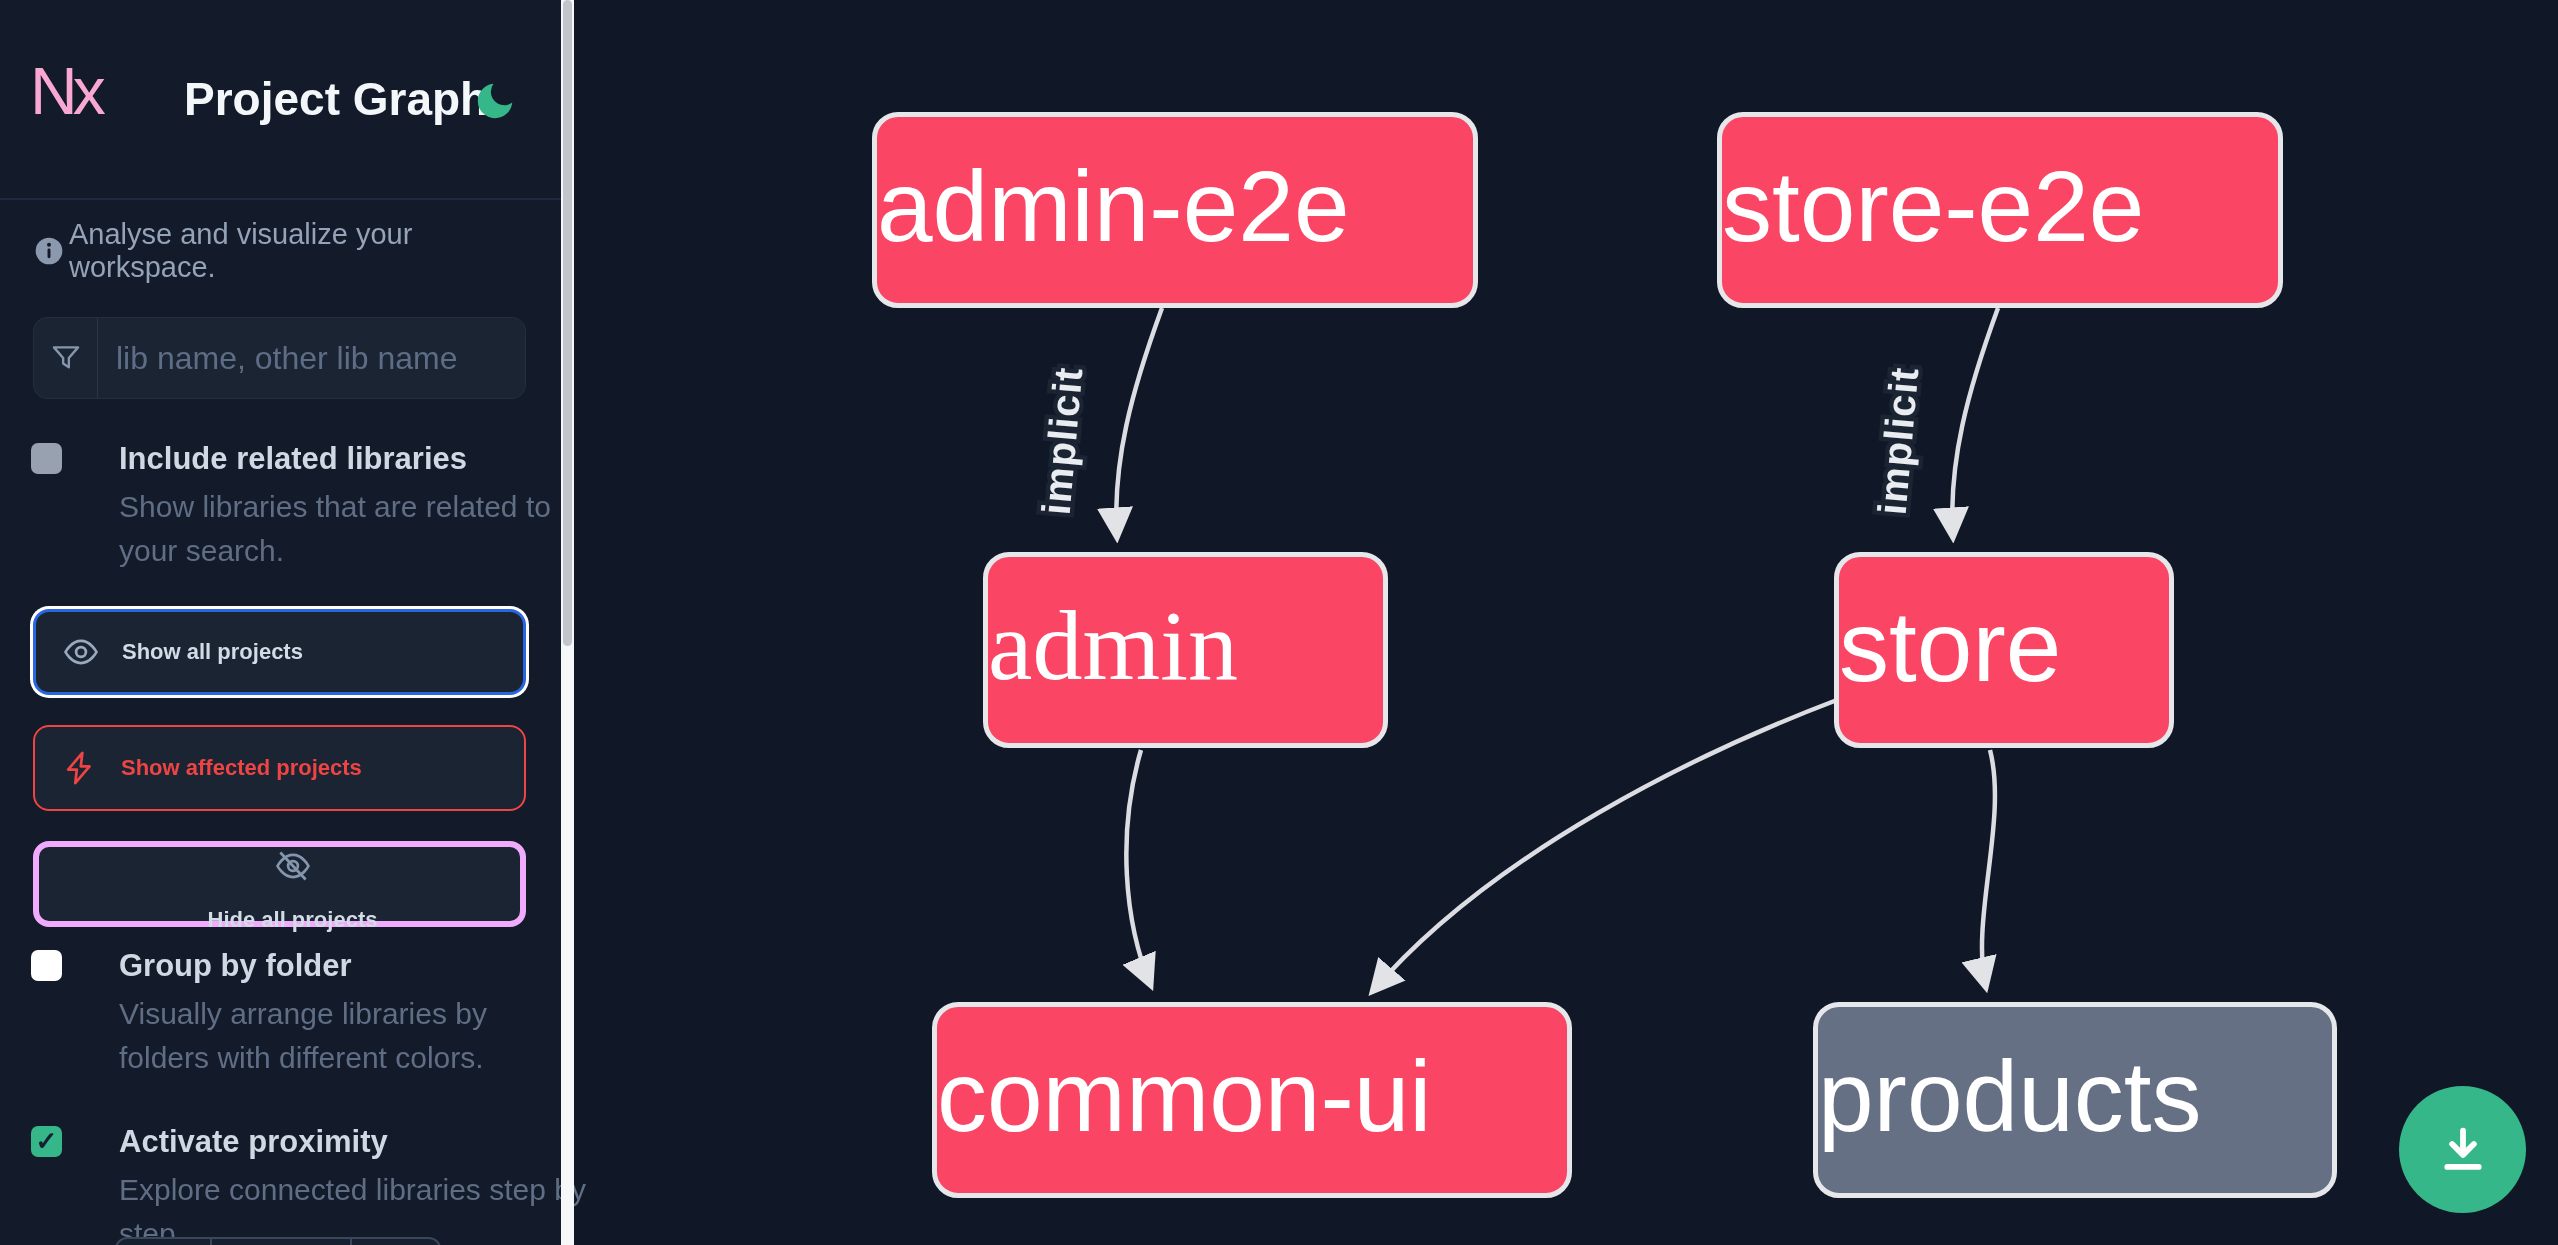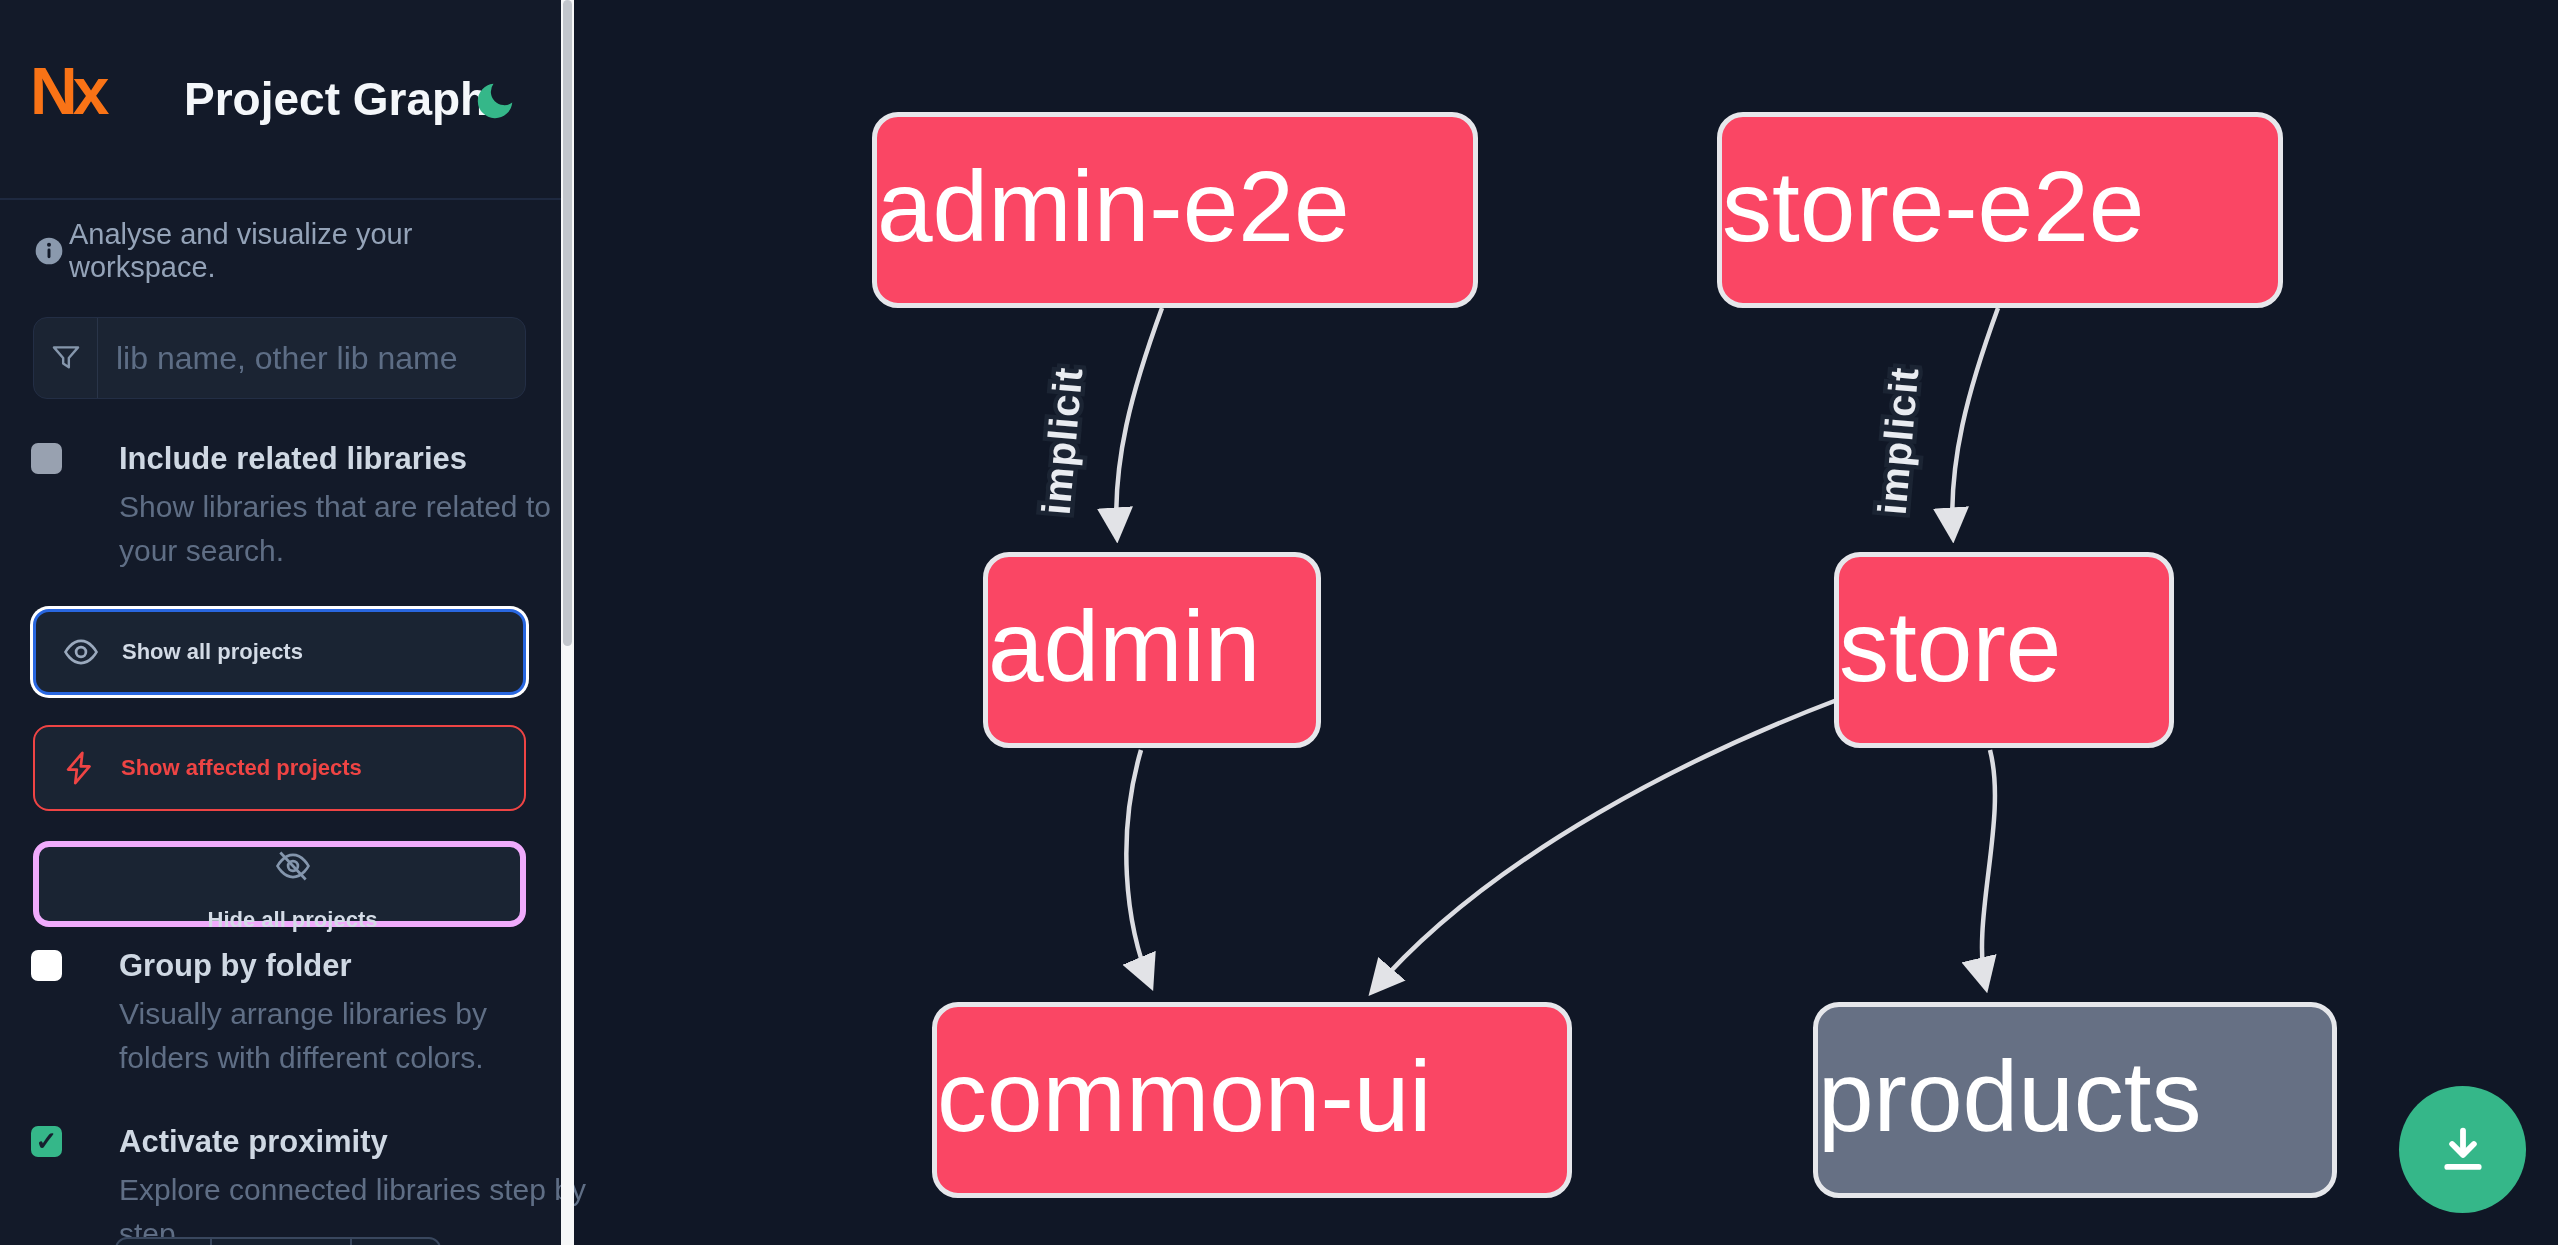--- a/index.html
+++ b/index.html
@@ -29,21 +29,21 @@
     background:#35b789;display:flex;align-items:center;justify-content:center;
     border:none;cursor:pointer;
   }
   
   .sidebar{
     position:absolute;left:0;top:0;width:574px;height:1245px;background:#131a29;
   }
   .scroll-track{position:absolute;right:0;top:0;width:13px;height:1245px;background:#f6f7f8;}
   .scroll-thumb{position:absolute;right:2px;top:0;width:9px;height:646px;background:#c2c6cc;border-radius:5px;}
   .logo{
-    position:absolute;left:30px;top:58px;color:#f97316;font-size:66px;font-weight:700;
+    position:absolute;left:30px;top:58px;color:#f9a8d4;font-size:66px;font-weight:400;
     letter-spacing:-5px;line-height:1;
   }
   .app-title{
     position:absolute;left:184px;top:76px;color:#f4f7fa;font-size:46px;font-weight:700;line-height:1;
   }
   .theme-toggle{position:absolute;left:472px;top:78px;width:46px;height:46px;background:none;border:none;padding:0;cursor:pointer;}
   .header-divider{position:absolute;left:0;top:198px;width:561px;height:2px;background:#1e2940;}
   .info-row{position:absolute;left:33px;top:218px;width:510px;display:flex;align-items:center;gap:4px;}
   .info-text{color:#94a3b8;font-size:29px;}
   .searchbox{
@@ -101,21 +101,21 @@
       <text class="edge-label" x="1076" y="442" transform="rotate(-85 1076 442)">implicit</text>
       <text class="edge-label" x="1912" y="442" transform="rotate(-85 1912 442)">implicit</text>
     </svg>
 
     <div class="node affected" style="left:872px;top:112px;width:606px;height:196px;">
       <span>admin-e2e</span>
     </div>
     <div class="node affected" style="left:1717px;top:112px;width:566px;height:196px;">
       <span>store-e2e</span>
     </div>
-    <div class="node affected" style="left:983px;top:552px;width:338px;height:196px;">
+    <div class="node affected" style="left:983px;top:552px;width:405px;height:196px;font-family:Liberation Serif, serif;">
       <span>admin</span>
     </div>
     <div class="node affected" style="left:1834px;top:552px;width:340px;height:196px;">
       <span>store</span>
     </div>
     <div class="node affected" style="left:932px;top:1002px;width:640px;height:196px;">
       <span>common-ui</span>
     </div>
     <div class="node neutral" style="left:1813px;top:1002px;width:524px;height:196px;">
       <span>products</span>

